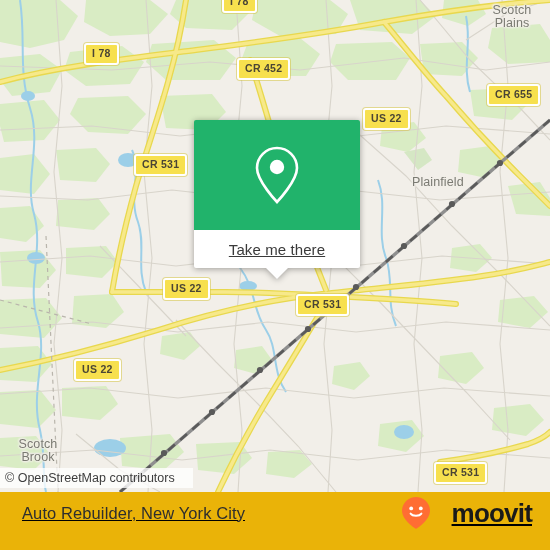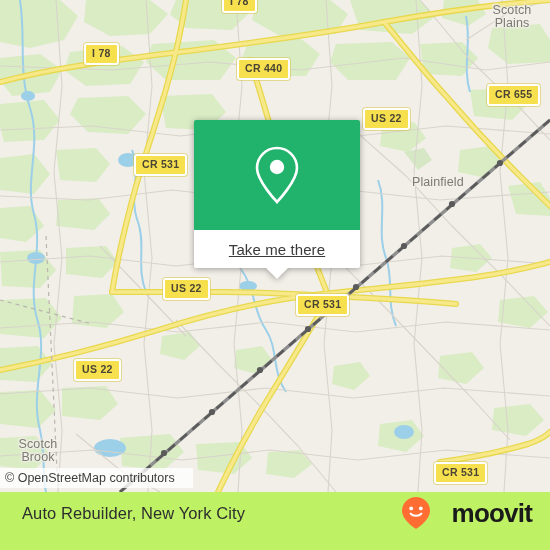--- a/index.html
+++ b/index.html
@@ -122,26 +122,27 @@
     white-space: nowrap;
   }
 
   
   #footer {
     position: absolute;
     left: 0;
     top: 492px;
     width: 550px;
     height: 58px;
-    background: #bef264;
+    background: #eab308;
     display: flex;
     align-items: center;
     justify-content: space-between;
     padding: 0 18px 16px 22px;
     box-sizing: border-box;
+    text-decoration: underline;
   }
   #footer-title {
     color: #2e2e2e;
     font-size: 16.5px;
     letter-spacing: .1px;
     white-space: nowrap;
   }
   #brand {
     display: flex;
     align-items: center;
@@ -303,21 +304,21 @@
     </svg>
 
     <div class="place-label" style="left:480px; top:4px; width:64px;">Scotch
 Plains</div>
     <div class="place-label" style="left:380px; top:176px; width:80px; text-align:left;padding-left:32px;">Plainfield</div>
     <div class="place-label" style="left:6px; top:438px; width:64px;">Scotch
 Brook</div>
 
     <div class="shield" style="left:84px; top:43px;">I 78</div>
     <div class="shield" style="left:222px; top:-9px;">I 78</div>
-    <div class="shield" style="left:237px; top:58px;">CR 440</div>
+    <div class="shield" style="left:237px; top:58px;">CR 452</div>
     <div class="shield" style="left:487px; top:84px;">CR 655</div>
     <div class="shield" style="left:363px; top:108px;">US 22</div>
     <div class="shield" style="left:134px; top:154px;">CR 531</div>
     <div class="shield" style="left:163px; top:278px;">US 22</div>
     <div class="shield" style="left:296px; top:294px;">CR 531</div>
     <div class="shield" style="left:74px;  top:359px;">US 22</div>
     <div class="shield" style="left:434px; top:462px;">CR 531</div>
 
     <div id="popup">
       <div id="popup-image">

